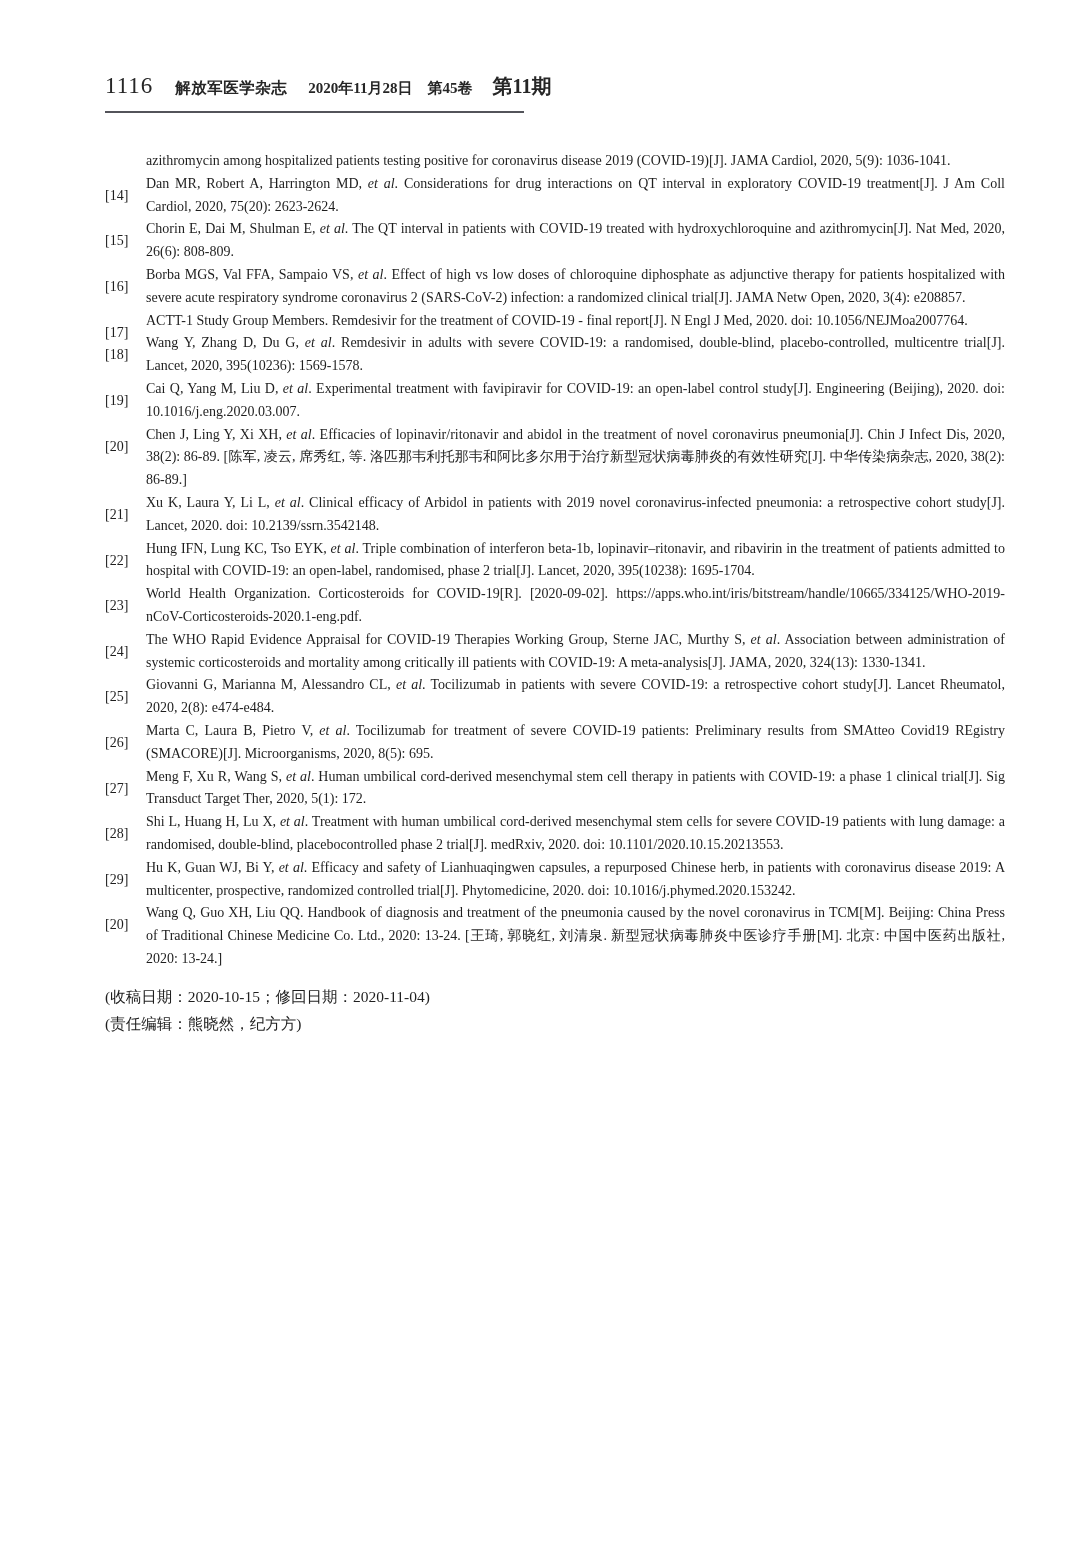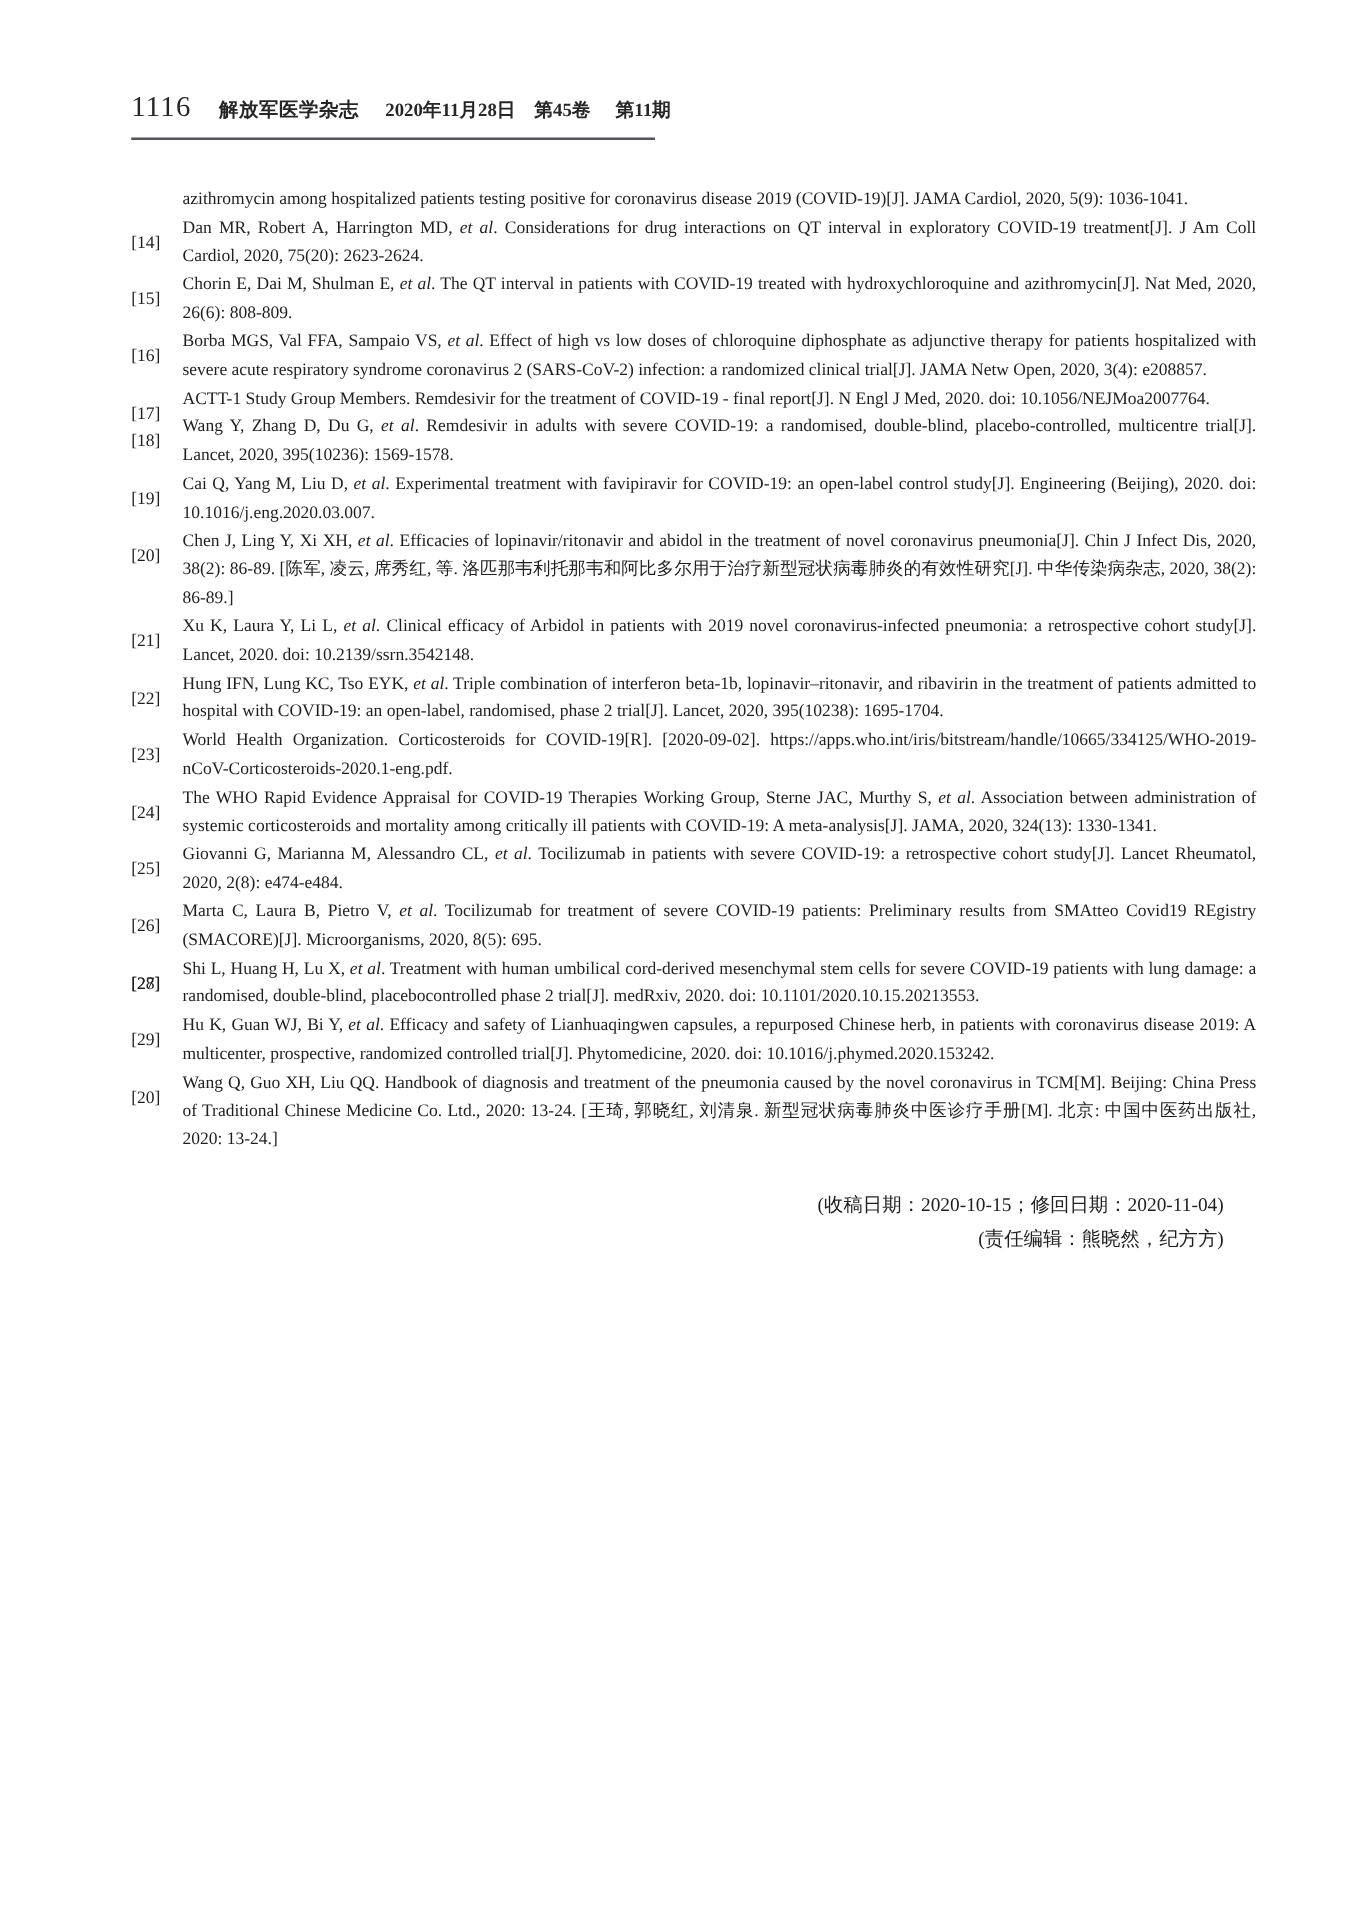--- a/index.html
+++ b/index.html
@@ -39,21 +39,21 @@
     font-size: 15px;
     font-weight: 600;
   }
   .jvol {
     margin-left: 15px;
     font-size: 15px;
     font-weight: 600;
   }
   .jiss {
     margin-left: 20px;
-    font-size: 15px;
+    font-size: 20px;
     font-weight: 600;
   }
   .rule {
     width: 419px;
     height: 2px;
     background: #53545a;
     margin: 11px 0 0 105px;
   }
   .refs {
     width: 900px;
@@ -70,24 +70,24 @@
   .ref-num {
     position: absolute;
     left: 0;
     top: 12px;
   }
   .ref-text em {
     font-style: italic;
   }
   .footer {
     width: 900px;
-    margin: 27px 0 0 105px;
+    margin: 12px 0 0 105px;
     padding-right: 26px;
     box-sizing: border-box;
-    text-align: right;
+    text-align: left;
     font-size: 15.5px;
     line-height: 27px;
     color: #1e1e1e;
   }
 </style>
 </head>
 <body>
 
 <div class="page">
   <div class="header">
@@ -107,21 +107,21 @@
       <div class="ref"><span class="ref-num">[17]</span><span class="ref-text"><span>ACTT-1 Study Group Members. Remdesivir for the treatment of COVID-19 - final report[J]. N Engl J Med, 2020. doi: 10.1056/NEJMoa2007764.</span></span></div>
       <div class="ref"><span class="ref-num">[18]</span><span class="ref-text"><span>Wang Y, Zhang D, Du G, </span><em>et al</em><span>. Remdesivir in adults with severe COVID-19: a randomised, double-blind, placebo-controlled, multicentre trial[J]. Lancet, 2020, 395(10236): 1569-1578.</span></span></div>
       <div class="ref"><span class="ref-num">[19]</span><span class="ref-text"><span>Cai Q, Yang M, Liu D, </span><em>et al</em><span>. Experimental treatment with favipiravir for COVID-19: an open-label control study[J]. Engineering (Beijing), 2020. doi: 10.1016/j.eng.2020.03.007.</span></span></div>
       <div class="ref"><span class="ref-num">[20]</span><span class="ref-text"><span>Chen J, Ling Y, Xi XH, </span><em>et al</em><span>. Efficacies of lopinavir/ritonavir and abidol in the treatment of novel coronavirus pneumonia[J]. Chin J Infect Dis, 2020, 38(2): 86-89. [陈军, 凌云, 席秀红, 等. 洛匹那韦利托那韦和阿比多尔用于治疗新型冠状病毒肺炎的有效性研究[J]. 中华传染病杂志, 2020, 38(2): 86-89.]</span></span></div>
       <div class="ref"><span class="ref-num">[21]</span><span class="ref-text"><span>Xu K, Laura Y, Li L, </span><em>et al</em><span>. Clinical efficacy of Arbidol in patients with 2019 novel coronavirus-infected pneumonia: a retrospective cohort study[J]. Lancet, 2020. doi: 10.2139/ssrn.3542148.</span></span></div>
       <div class="ref"><span class="ref-num">[22]</span><span class="ref-text"><span>Hung IFN, Lung KC, Tso EYK, </span><em>et al</em><span>. Triple combination of interferon beta-1b, lopinavir–ritonavir, and ribavirin in the treatment of patients admitted to hospital with COVID-19: an open-label, randomised, phase 2 trial[J]. Lancet, 2020, 395(10238): 1695-1704.</span></span></div>
       <div class="ref"><span class="ref-num">[23]</span><span class="ref-text"><span>World Health Organization. Corticosteroids for COVID-19[R]. [2020-09-02]. https://apps.who.int/iris/bitstream/handle/10665/334125/WHO-2019-nCoV-Corticosteroids-2020.1-eng.pdf.</span></span></div>
       <div class="ref"><span class="ref-num">[24]</span><span class="ref-text"><span>The WHO Rapid Evidence Appraisal for COVID-19 Therapies Working Group, Sterne JAC, Murthy S, </span><em>et al</em><span>. Association between administration of systemic corticosteroids and mortality among critically ill patients with COVID-19: A meta-analysis[J]. JAMA, 2020, 324(13): 1330-1341.</span></span></div>
       <div class="ref"><span class="ref-num">[25]</span><span class="ref-text"><span>Giovanni G, Marianna M, Alessandro CL, </span><em>et al</em><span>. Tocilizumab in patients with severe COVID-19: a retrospective cohort study[J]. Lancet Rheumatol, 2020, 2(8): e474-e484.</span></span></div>
       <div class="ref"><span class="ref-num">[26]</span><span class="ref-text"><span>Marta C, Laura B, Pietro V, </span><em>et al</em><span>. Tocilizumab for treatment of severe COVID-19 patients: Preliminary results from SMAtteo Covid19 REgistry (SMACORE)[J]. Microorganisms, 2020, 8(5): 695.</span></span></div>
-      <div class="ref"><span class="ref-num">[27]</span></div>
+      <div class="ref"><span class="ref-num">[27]</span><span class="ref-text"><span>Meng F, Xu R, Wang S, </span><em>et al</em><span>. Human umbilical cord-derived mesenchymal stem cell therapy in patients with COVID-19: a phase 1 clinical trial[J]. Sig Transduct Target Ther, 2020, 5(1): 172.</span></span></div>
       <div class="ref"><span class="ref-num">[28]</span><span class="ref-text"><span>Shi L, Huang H, Lu X, </span><em>et al</em><span>. Treatment with human umbilical cord-derived mesenchymal stem cells for severe COVID-19 patients with lung damage: a randomised, double-blind, placebocontrolled phase 2 trial[J]. medRxiv, 2020. doi: 10.1101/2020.10.15.20213553.</span></span></div>
       <div class="ref"><span class="ref-num">[29]</span><span class="ref-text"><span>Hu K, Guan WJ, Bi Y, </span><em>et al</em><span>. Efficacy and safety of Lianhuaqingwen capsules, a repurposed Chinese herb, in patients with coronavirus disease 2019: A multicenter, prospective, randomized controlled trial[J]. Phytomedicine, 2020. doi: 10.1016/j.phymed.2020.153242.</span></span></div>
       <div class="ref"><span class="ref-num">[20]</span><span class="ref-text"><span>Wang Q, Guo XH, Liu QQ. Handbook of diagnosis and treatment of the pneumonia caused by the novel coronavirus in TCM[M]. Beijing: China Press of Traditional Chinese Medicine Co. Ltd., 2020: 13-24. [王琦, 郭晓红, 刘清泉. 新型冠状病毒肺炎中医诊疗手册[M]. 北京: 中国中医药出版社, 2020: 13-24.]</span></span></div>
     </div>
 
   <div class="footer">
     <div>(收稿日期：2020-10-15；修回日期：2020-11-04)</div>
     <div>(责任编辑：熊晓然，纪方方)</div>
   </div>
 </div>

